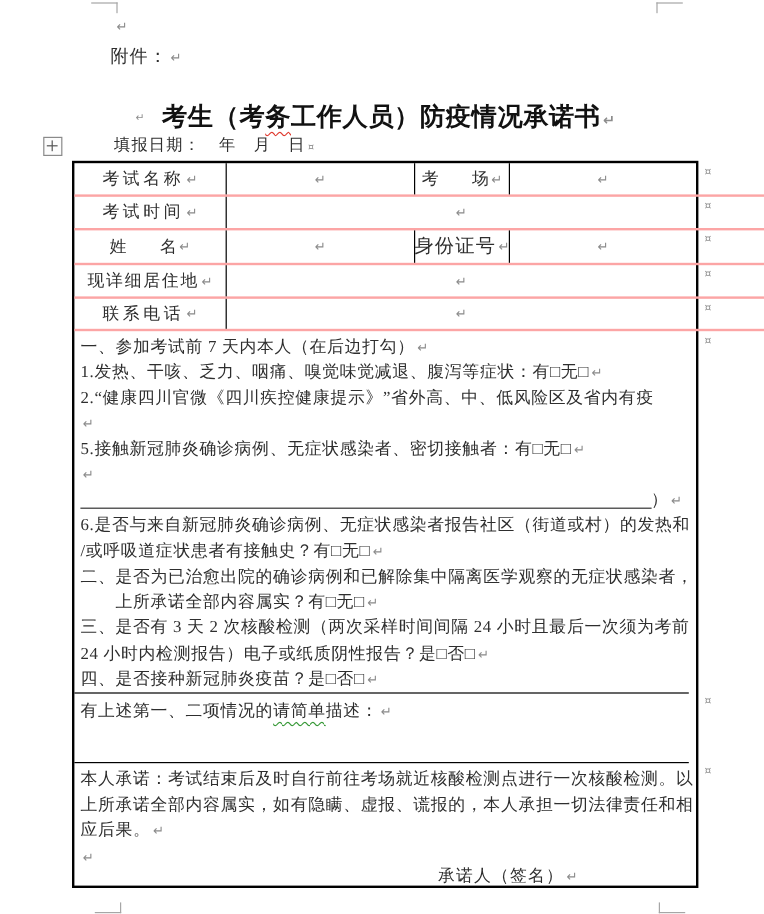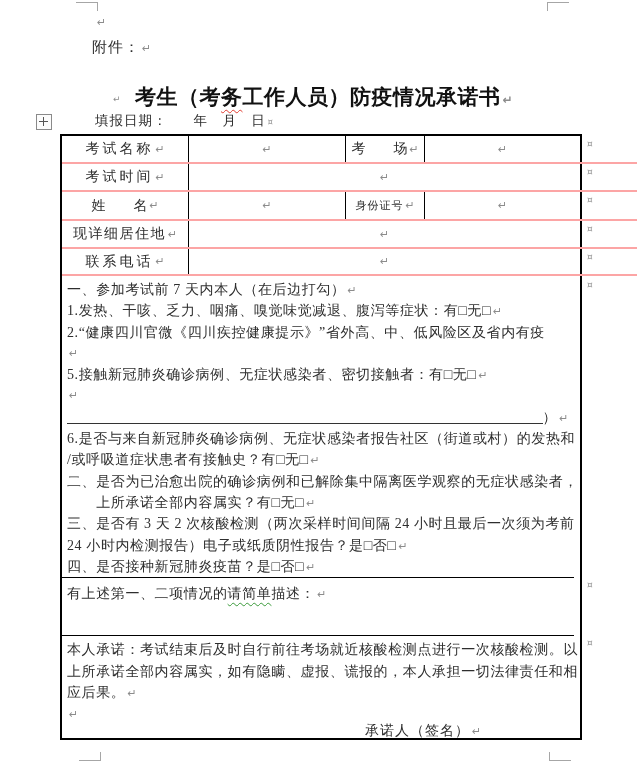--- a/index.html
+++ b/index.html
@@ -15,21 +15,21 @@
 
   .mark{color:#8c8c8c;font-family:"DejaVu Sans",sans-serif;font-size:11px;padding-left:2px;}
   .pmark{position:absolute;color:#8c8c8c;font-family:"DejaVu Sans",sans-serif;font-size:11px;}
   .rowend{position:absolute;left:587px;color:#8f8f8f;font-family:"DejaVu Sans",sans-serif;font-size:9px;}
 
   .attachment{position:absolute;left:92px;top:38px;font-size:15px;letter-spacing:1px;}
   .title{position:absolute;left:112px;top:58px;font-size:21px;font-weight:bold;color:#111;
          letter-spacing:0.5px;white-space:pre;}
   .title .mark{font-size:12px;}
   .filldate{position:absolute;left:95px;top:112px;font-size:13.5px;letter-spacing:1px;}
-  .fdval{margin-left:26px;word-spacing:10px;}
+  .fdval{margin-left:15px;word-spacing:10px;}
 
   .movehandle{position:absolute;left:36px;top:114px;width:14px;height:14px;border:1px solid #8a8a8a;
               background:#fcfcfc;cursor:move;}
   .movehandle .h{position:absolute;left:2px;top:6px;width:9px;height:1px;background:#555;}
   .movehandle .v{position:absolute;left:6px;top:2px;width:1px;height:9px;background:#555;}
 
   
   .doc-table{position:absolute;left:60px;top:134px;width:522px;height:606px;
              border:2px solid #000;box-sizing:border-box;}
   .trow{position:absolute;left:0;display:flex;width:596px;border-bottom:2px solid #fca5a5;box-sizing:border-box;}
@@ -128,21 +128,21 @@
 
     <div class="trow r3">
       <div class="cell w1">
           <span class="lbl" style="letter-spacing:0;">姓　　名</span>
           <span class="mark">↵</span>
         </div>
       <div class="cell w2 vcell">
           <span class="mark">↵</span>
         </div>
       <div class="cell w3">
-          <span class="lbl" style="letter-spacing:1px;font-size:11px;">身份证号</span>
+          <span class="lbl" style="letter-spacing:1px;font-size:16px;">身份证号</span>
           <span class="mark">↵</span>
         </div>
       <div class="cell w4 vcell last">
           <span class="mark">↵</span>
         </div>
     </div>
 
     <div class="trow r4">
       <div class="cell w1">
           <span class="lbl" style="letter-spacing:1.5px;">现详细居住地</span>

